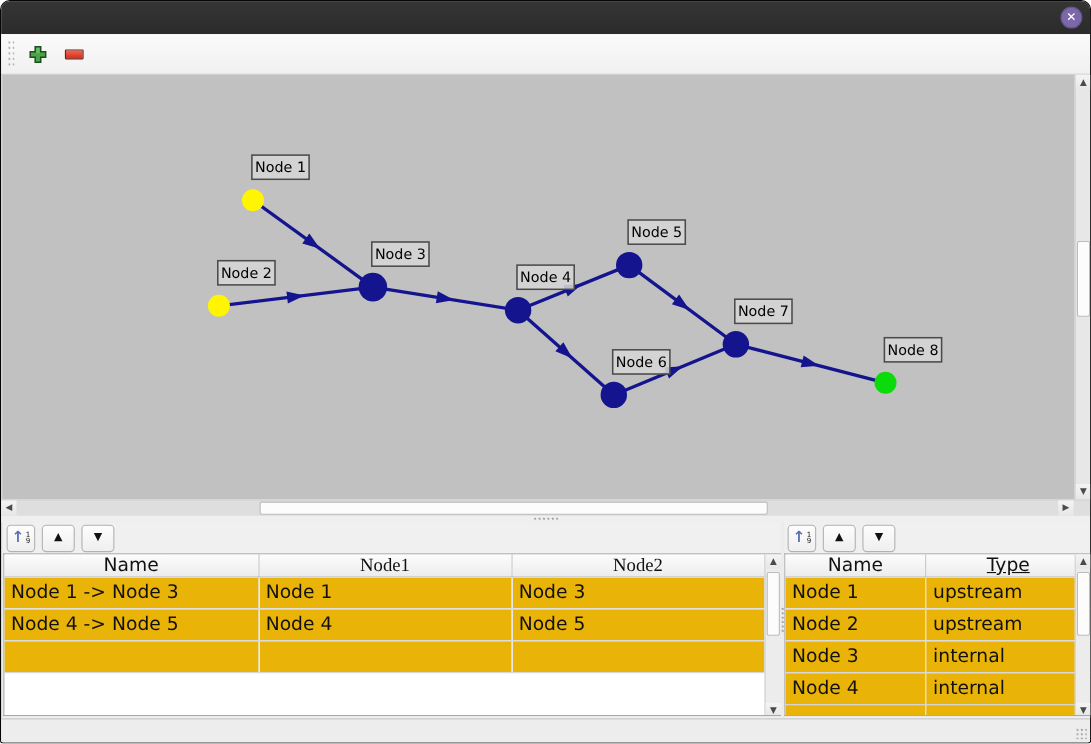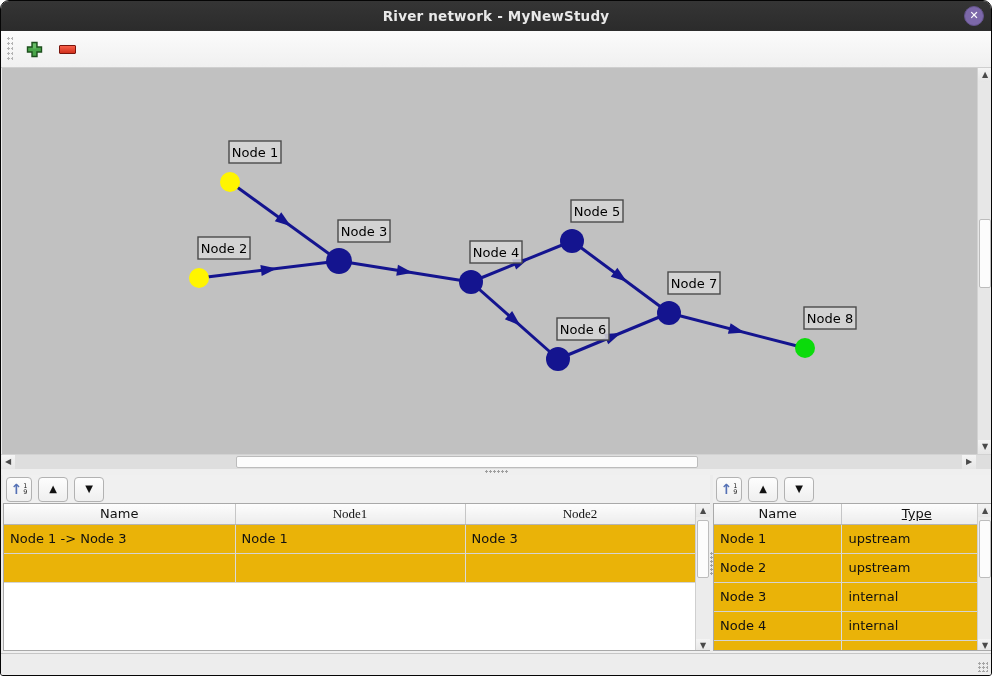--- a/index.html
+++ b/index.html
@@ -82,21 +82,21 @@
   .pt-btn.wide { min-width:30px; }
   .pt-tri { font-size:10px; color:#111; line-height:10px; }
   .sort-ic { display:flex; align-items:center; }
   .sort-ic .ar { color:#5571b5; font-size:14px; font-weight:bold; line-height:14px; }
   .sort-ic .nums { display:flex; flex-direction:column; font-size:6.5px; line-height:6.5px; color:#222; margin-left:1px; }
   
   .table-wrap {
     position:relative; height:148px; overflow:hidden; background:#ffffff;
     border-top:1px solid #a9a9a9; border-left:1px solid #a9a9a9; border-bottom:1px solid #a9a9a9;
   }
-  table.grid { border-collapse:collapse; table-layout:fixed; font-size:13px; color:#111; }
+  table.grid { border-collapse:collapse; table-layout:fixed; font-size:17px; color:#111; }
   table.grid th {
     height:20px; font-weight:normal; text-align:center;
     background:linear-gradient(#fdfdfd,#ececec);
     border-right:1px solid #c6c6c6; border-bottom:1px solid #b5b5b5;
     overflow:hidden; white-space:nowrap;
   }
   table.grid td {
     height:29px; background:#eab308; padding-left:6px;
     border-right:1px solid #dadada; border-bottom:1px solid #d4d4d4;
     overflow:hidden; white-space:nowrap; vertical-align:middle;
@@ -112,21 +112,20 @@
     background-image:radial-gradient(circle at 1.5px 1.5px,#a5a5a5 1px,transparent 1.2px);
     background-size:4px 4px;
   }
 </style>
 </head>
 <body>
 
 <div class="window">
 
   <div class="titlebar">
-    <span class="title">River network - MyNewStudy</span>
     <span class="close-btn">✕</span>
   </div>
 
   <div class="toolbar">
     <span class="tb-handle"></span>
     <span class="tb-btn">
       <svg class="icon-plus" viewBox="0 0 17 17">
         <path d="M6 1.5 h5 v4.5 h4.5 v5 h-4.5 v4.5 h-5 v-4.5 H1.5 v-5 H6 z" fill="#49a549" stroke="#1d4f1d" stroke-width="1.4"></path>
         <path d="M7 2.5 h3 v5 h-3 z" fill="#7fd07f" opacity="0.55"></path>
       </svg>
@@ -232,20 +231,25 @@
               <th style="width: 230px; font-family: Liberation Serif, serif;">Node2</th>
             </tr>
           </thead>
           <tbody>
             <tr>
               <td>Node 1 -&gt; Node 3</td>
               <td>Node 1</td>
               <td>Node 3</td>
             </tr>
             <tr>
+              <td>Node 4 -&gt; Node 5</td>
+              <td>Node 4</td>
+              <td>Node 5</td>
+            </tr>
+            <tr>
               <td>&nbsp;</td>
               <td>&nbsp;</td>
               <td>&nbsp;</td>
             </tr>
           </tbody>
         </table>
       <div class="tbl-vsb">
         <div class="sb-btn" style="top:0;left:0;width:14px;height:13px;">
             <span class="arrow-glyph">▲</span>
           </div>

